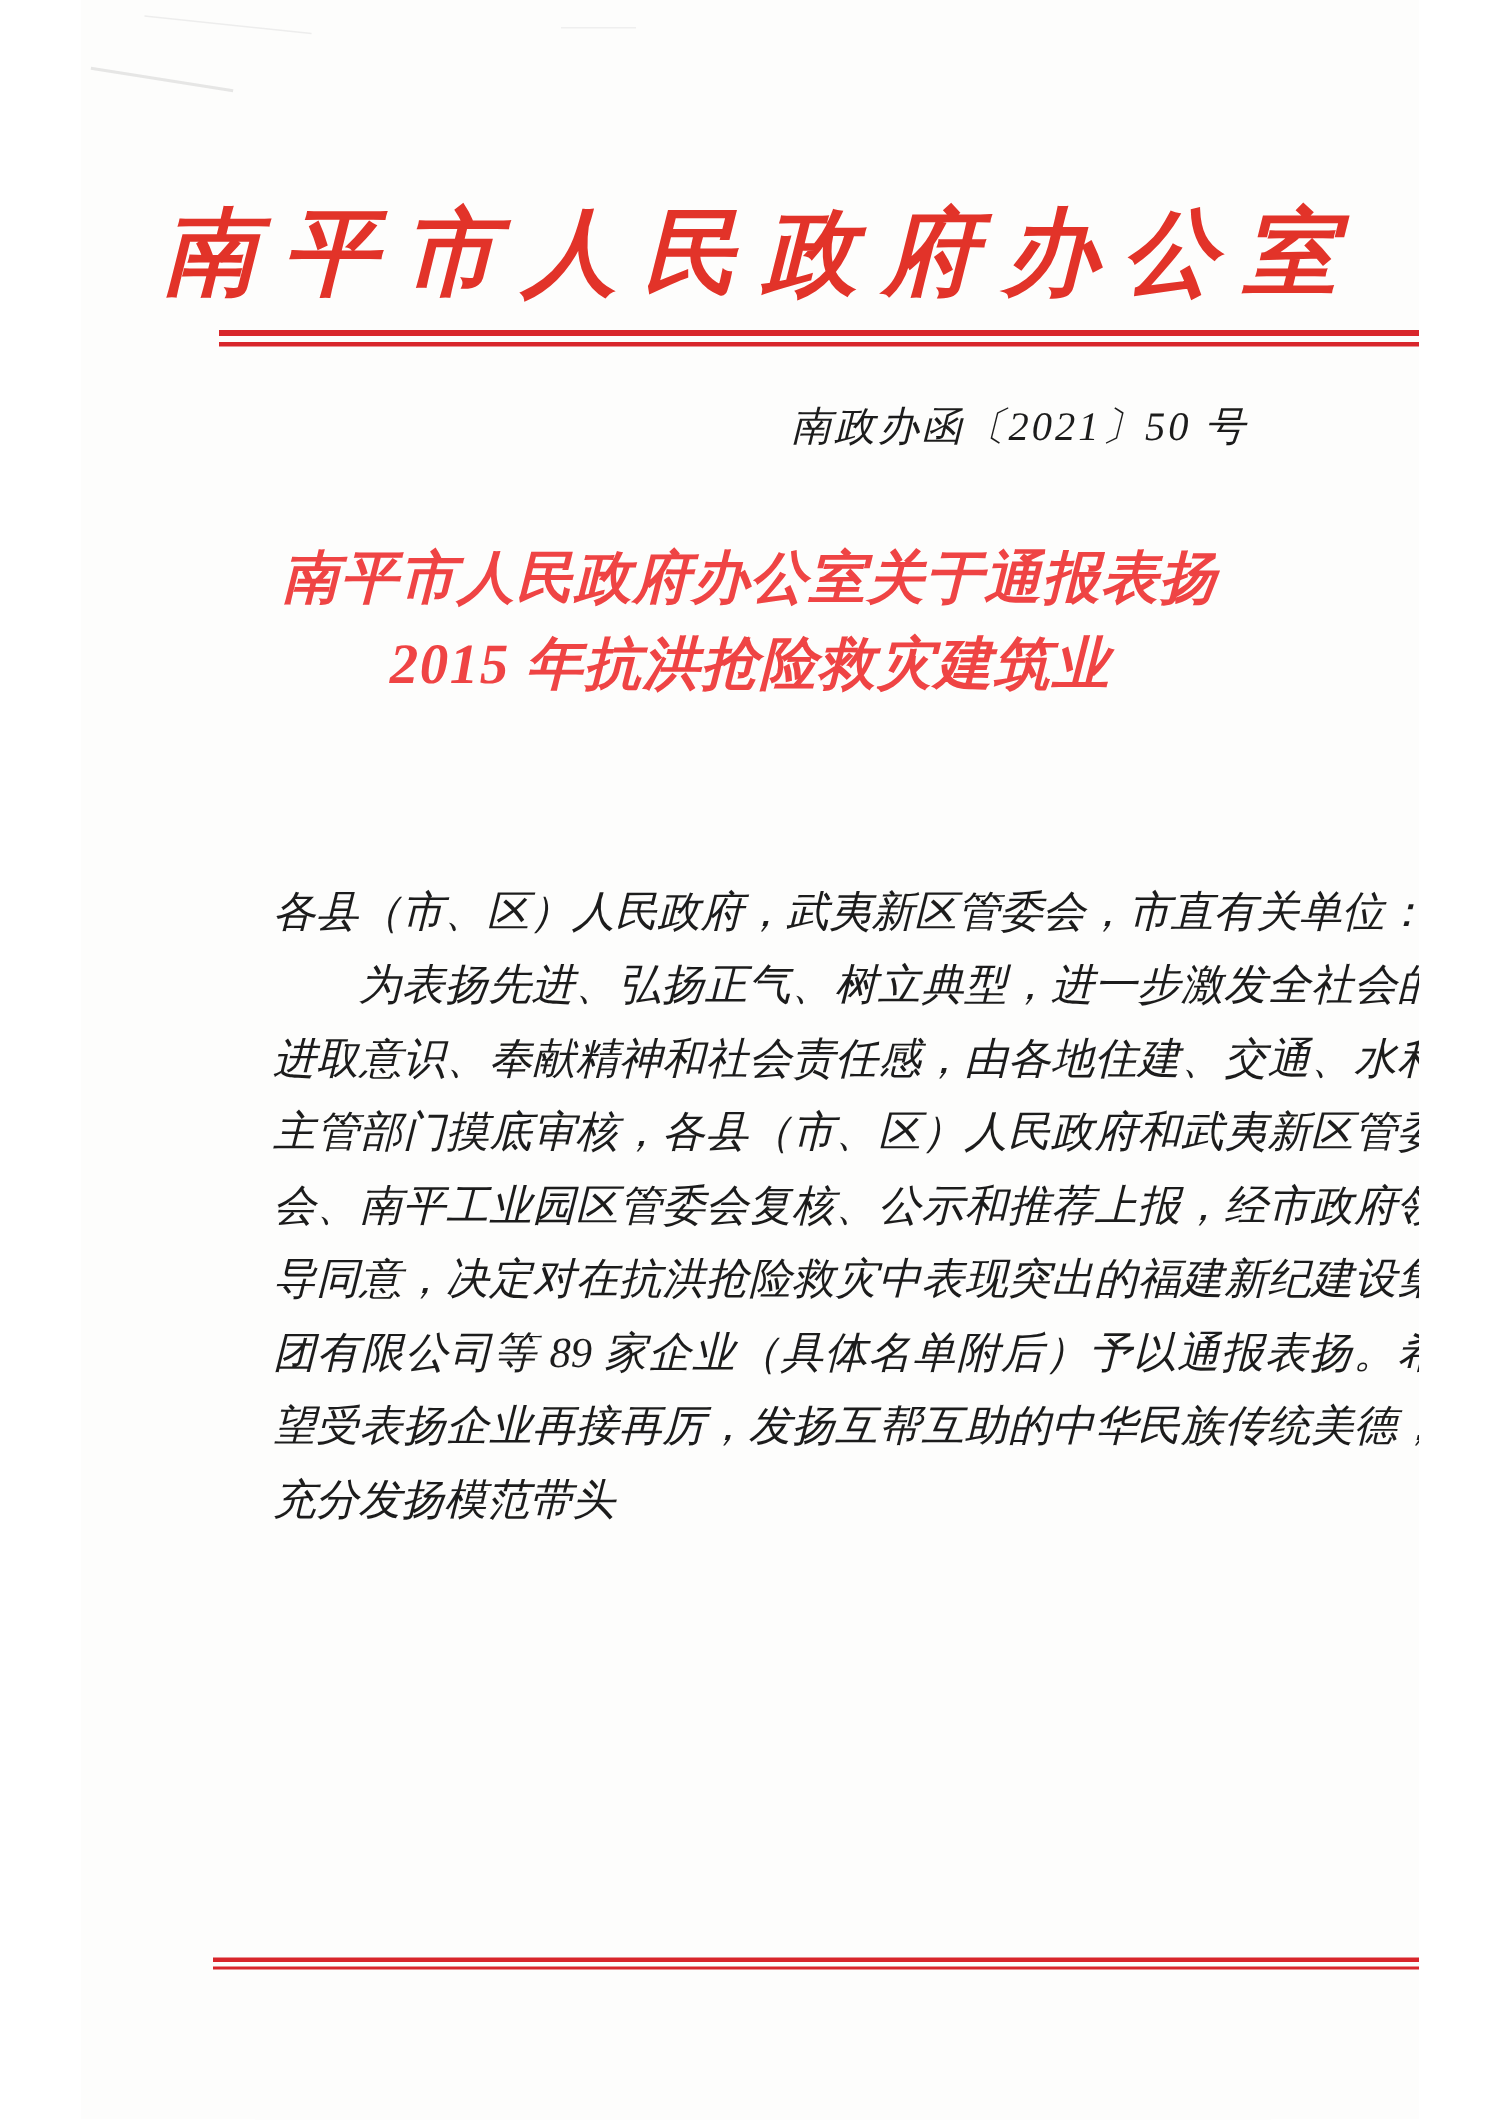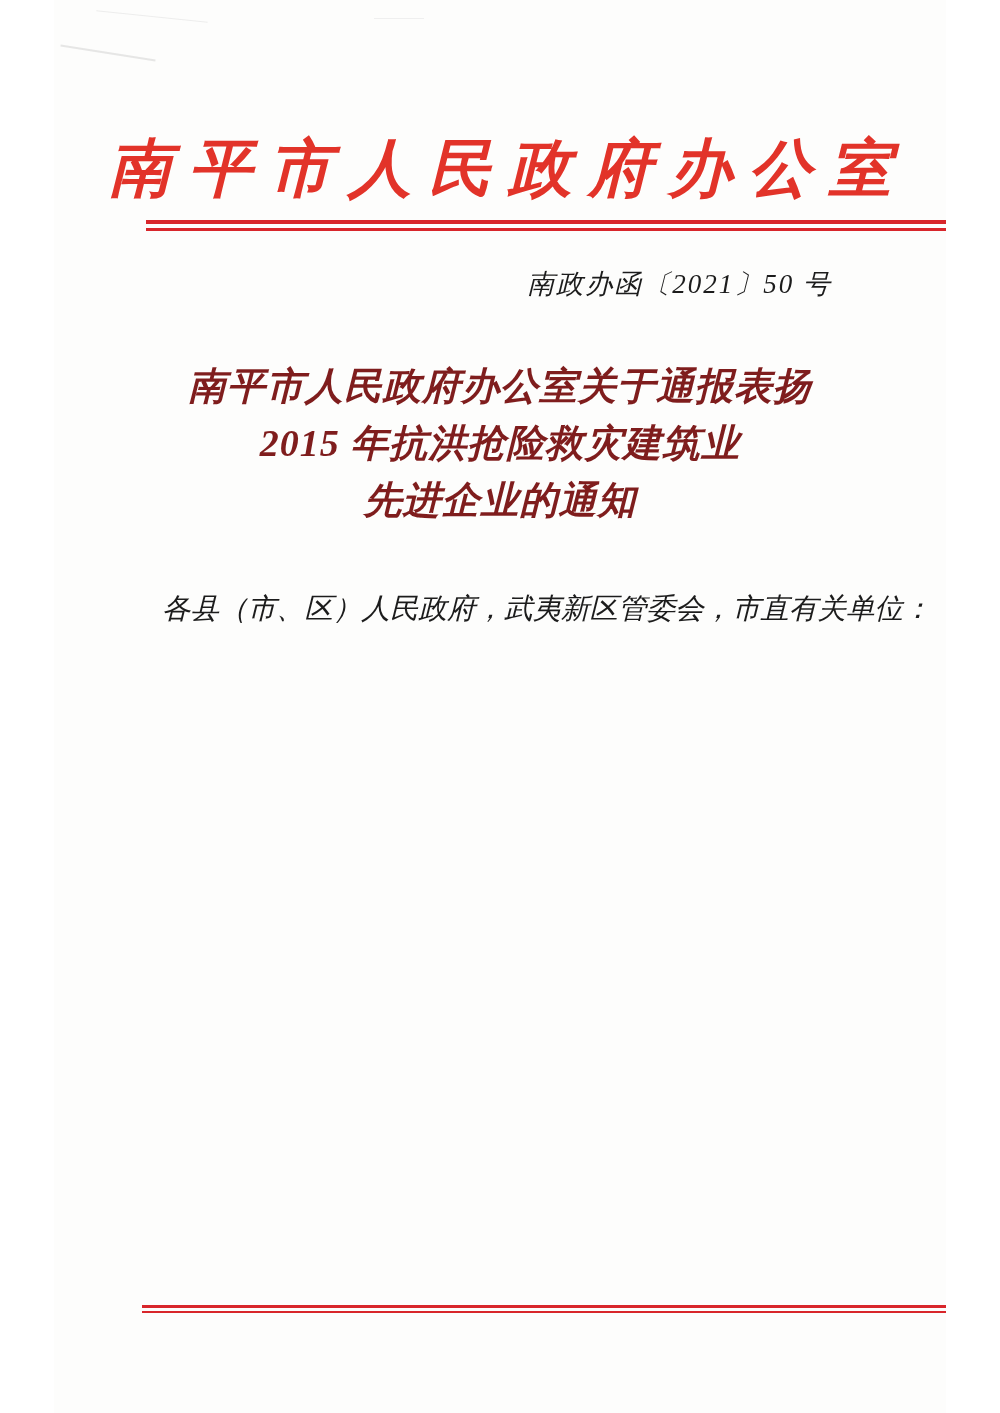--- a/index.html
+++ b/index.html
@@ -63,27 +63,27 @@
   }
   .title-block {
     position: absolute;
     top: 358px;
     left: 0;
     right: 0;
     text-align: center;
     font-size: 38px;
     line-height: 57px;
     font-weight: bold;
-    color: #7f1d1d;
+    color: #ef4444;
     letter-spacing: 1px;
   }
   .body-block {
     position: absolute;
     top: 584px;
-    left: 108px;
+    left: 128px;
     width: 778px;
     font-size: 28.5px;
     line-height: 49px;
     color: var(--ink, #1c1c1c);
     text-align: justify;
   }
   .body-block p { margin: 0; }
   .para { text-indent: 2em; }
   .footer-rule {
     position: absolute;
@@ -107,22 +107,22 @@
 
   <h1 class="agency">南平市人民政府办公室</h1>
 
   <div class="double-rule"></div>
 
   <div class="doc-number">南政办函〔2021〕50 号</div>
 
   <div class="title-block">
     <div>南平市人民政府办公室关于通报表扬</div>
     <div>2015 年抗洪抢险救灾建筑业</div>
-    <div>先进企业的通知</div>
   </div>
 
   <div class="body-block">
     <p class="salutation">各县（市、区）人民政府，武夷新区管委会，市直有关单位：</p>
+    <p class="para">为表扬先进、弘扬正气、树立典型，进一步激发全社会的进取意识、奉献精神和社会责任感，由各地住建、交通、水利主管部门摸底审核，各县（市、区）人民政府和武夷新区管委会、南平工业园区管委会复核、公示和推荐上报，经市政府领导同意，决定对在抗洪抢险救灾中表现突出的福建新纪建设集团有限公司等 89 家企业（具体名单附后）予以通报表扬。希望受表扬企业再接再厉，发扬互帮互助的中华民族传统美德，充分发扬模范带头</p>
   </div>
 
   <div class="footer-rule"></div>
 
 </div>
 
 </body></html>

